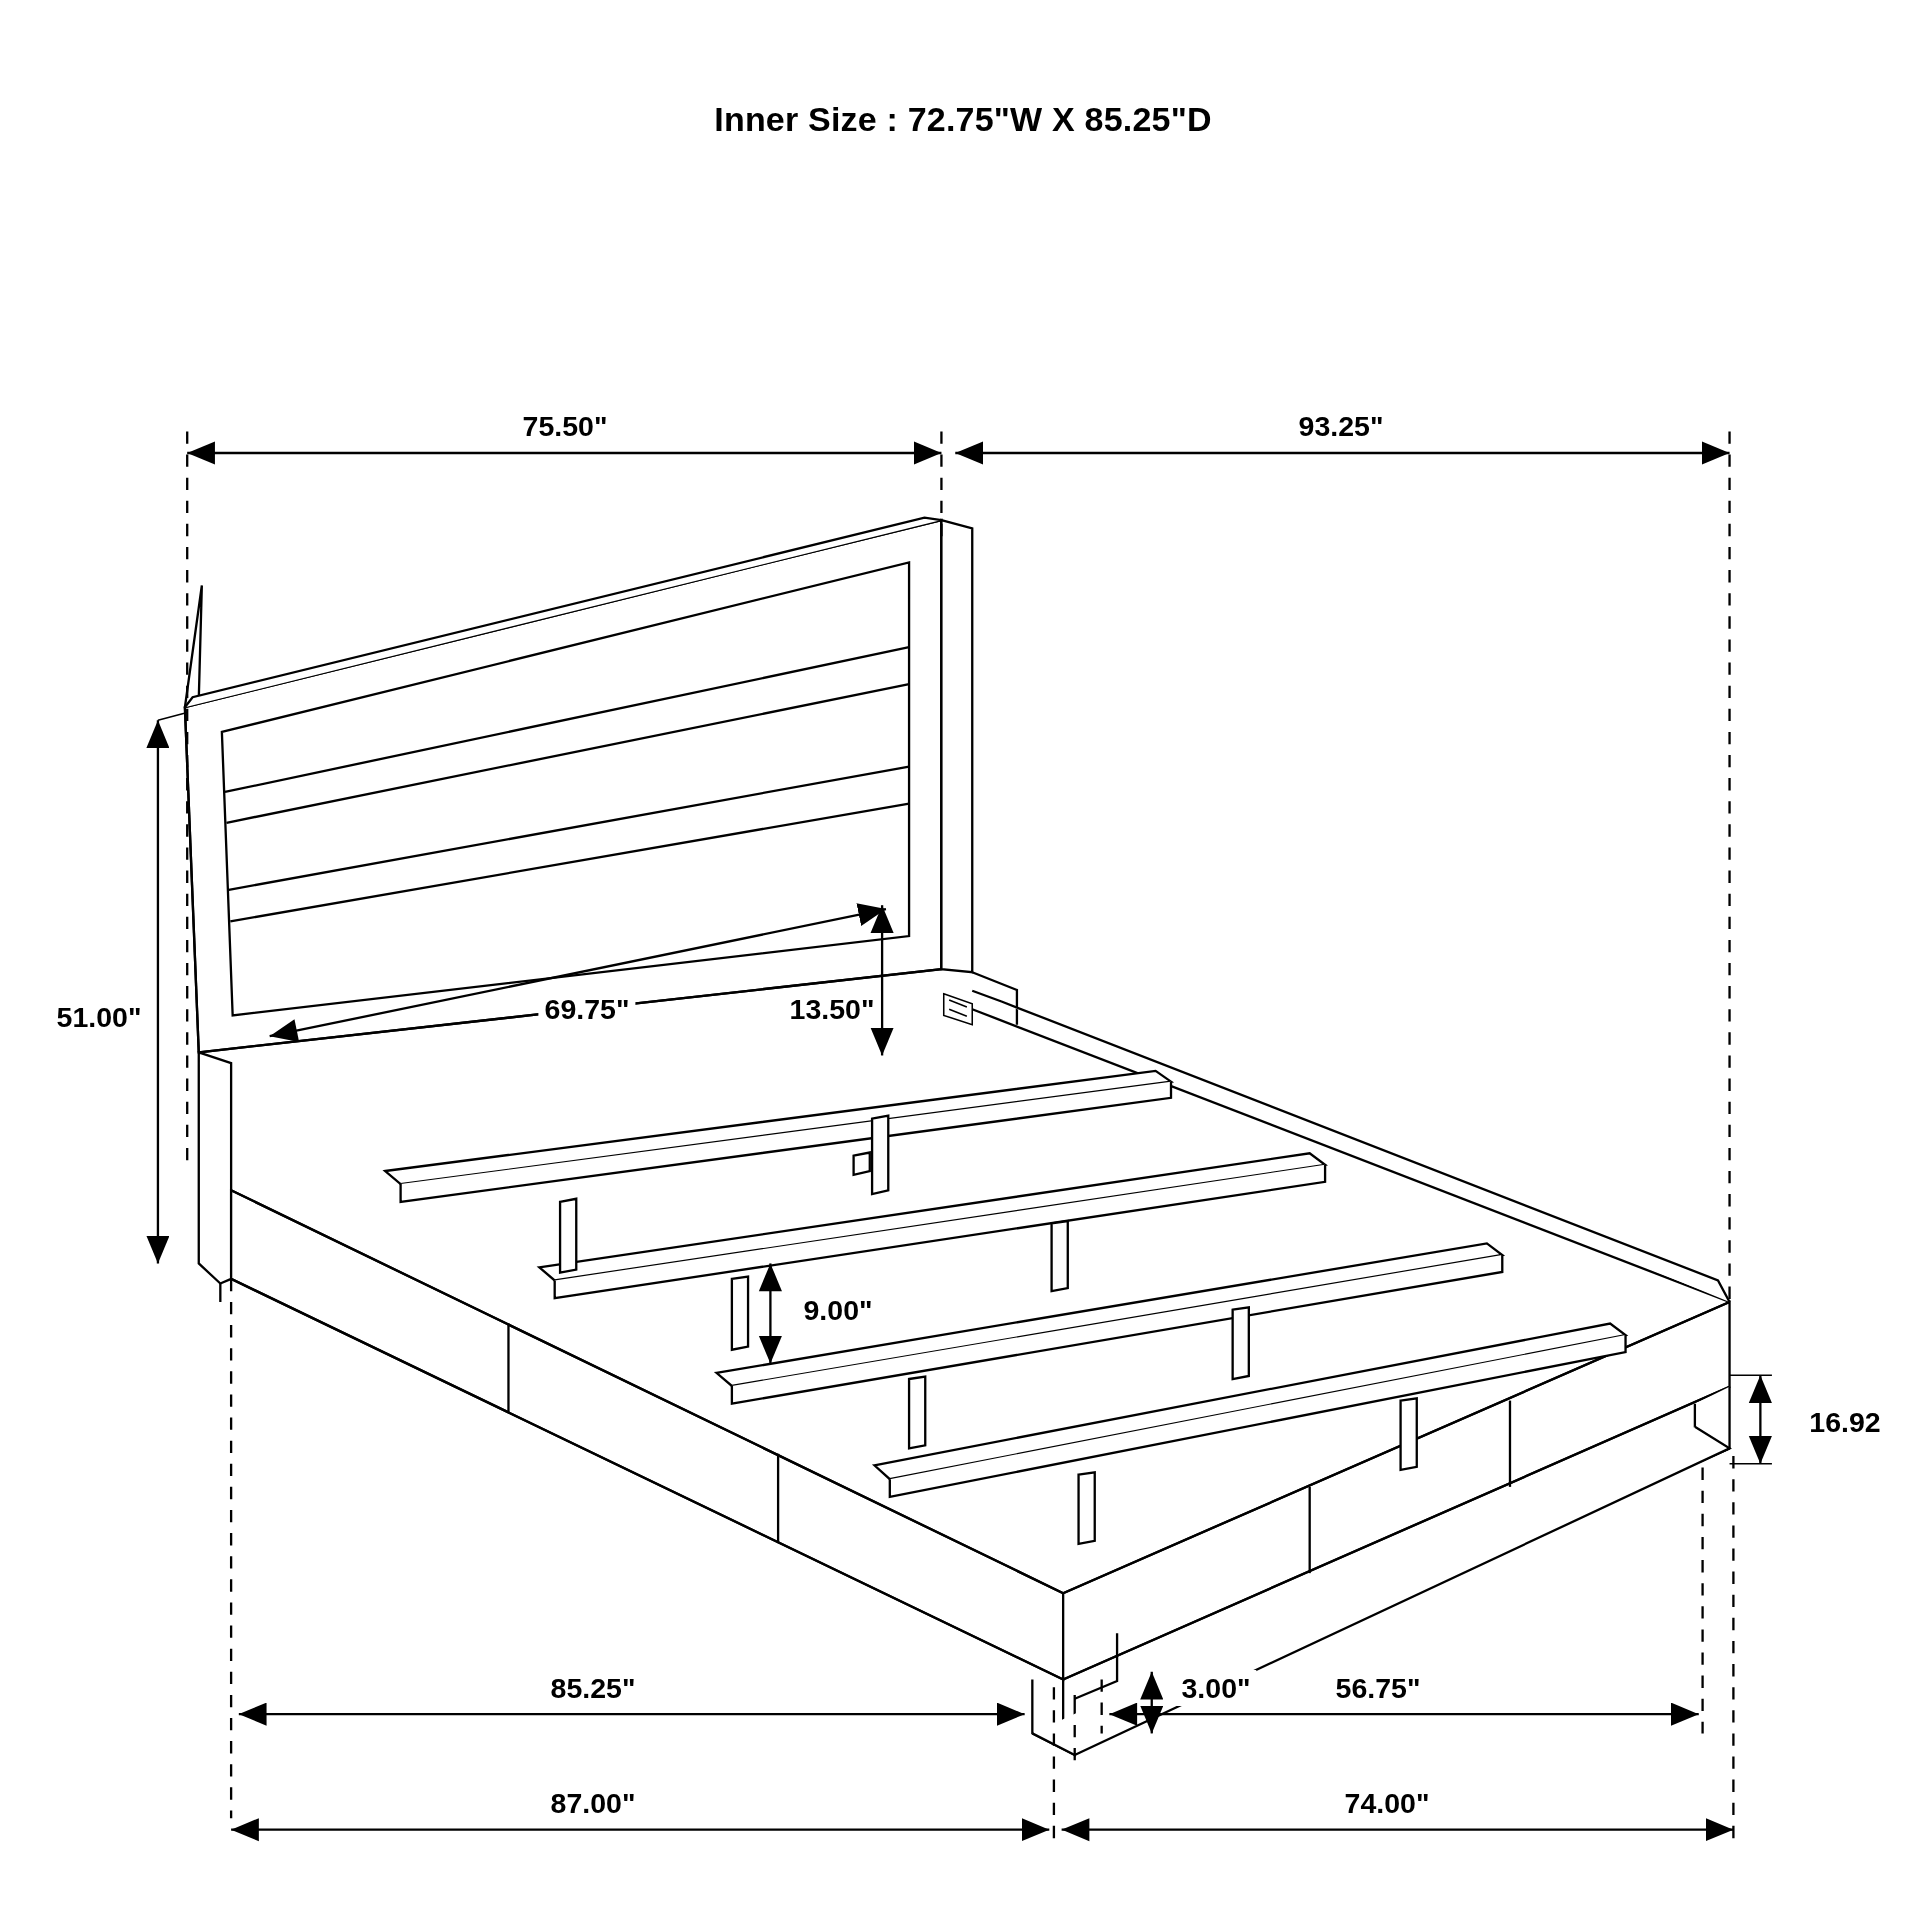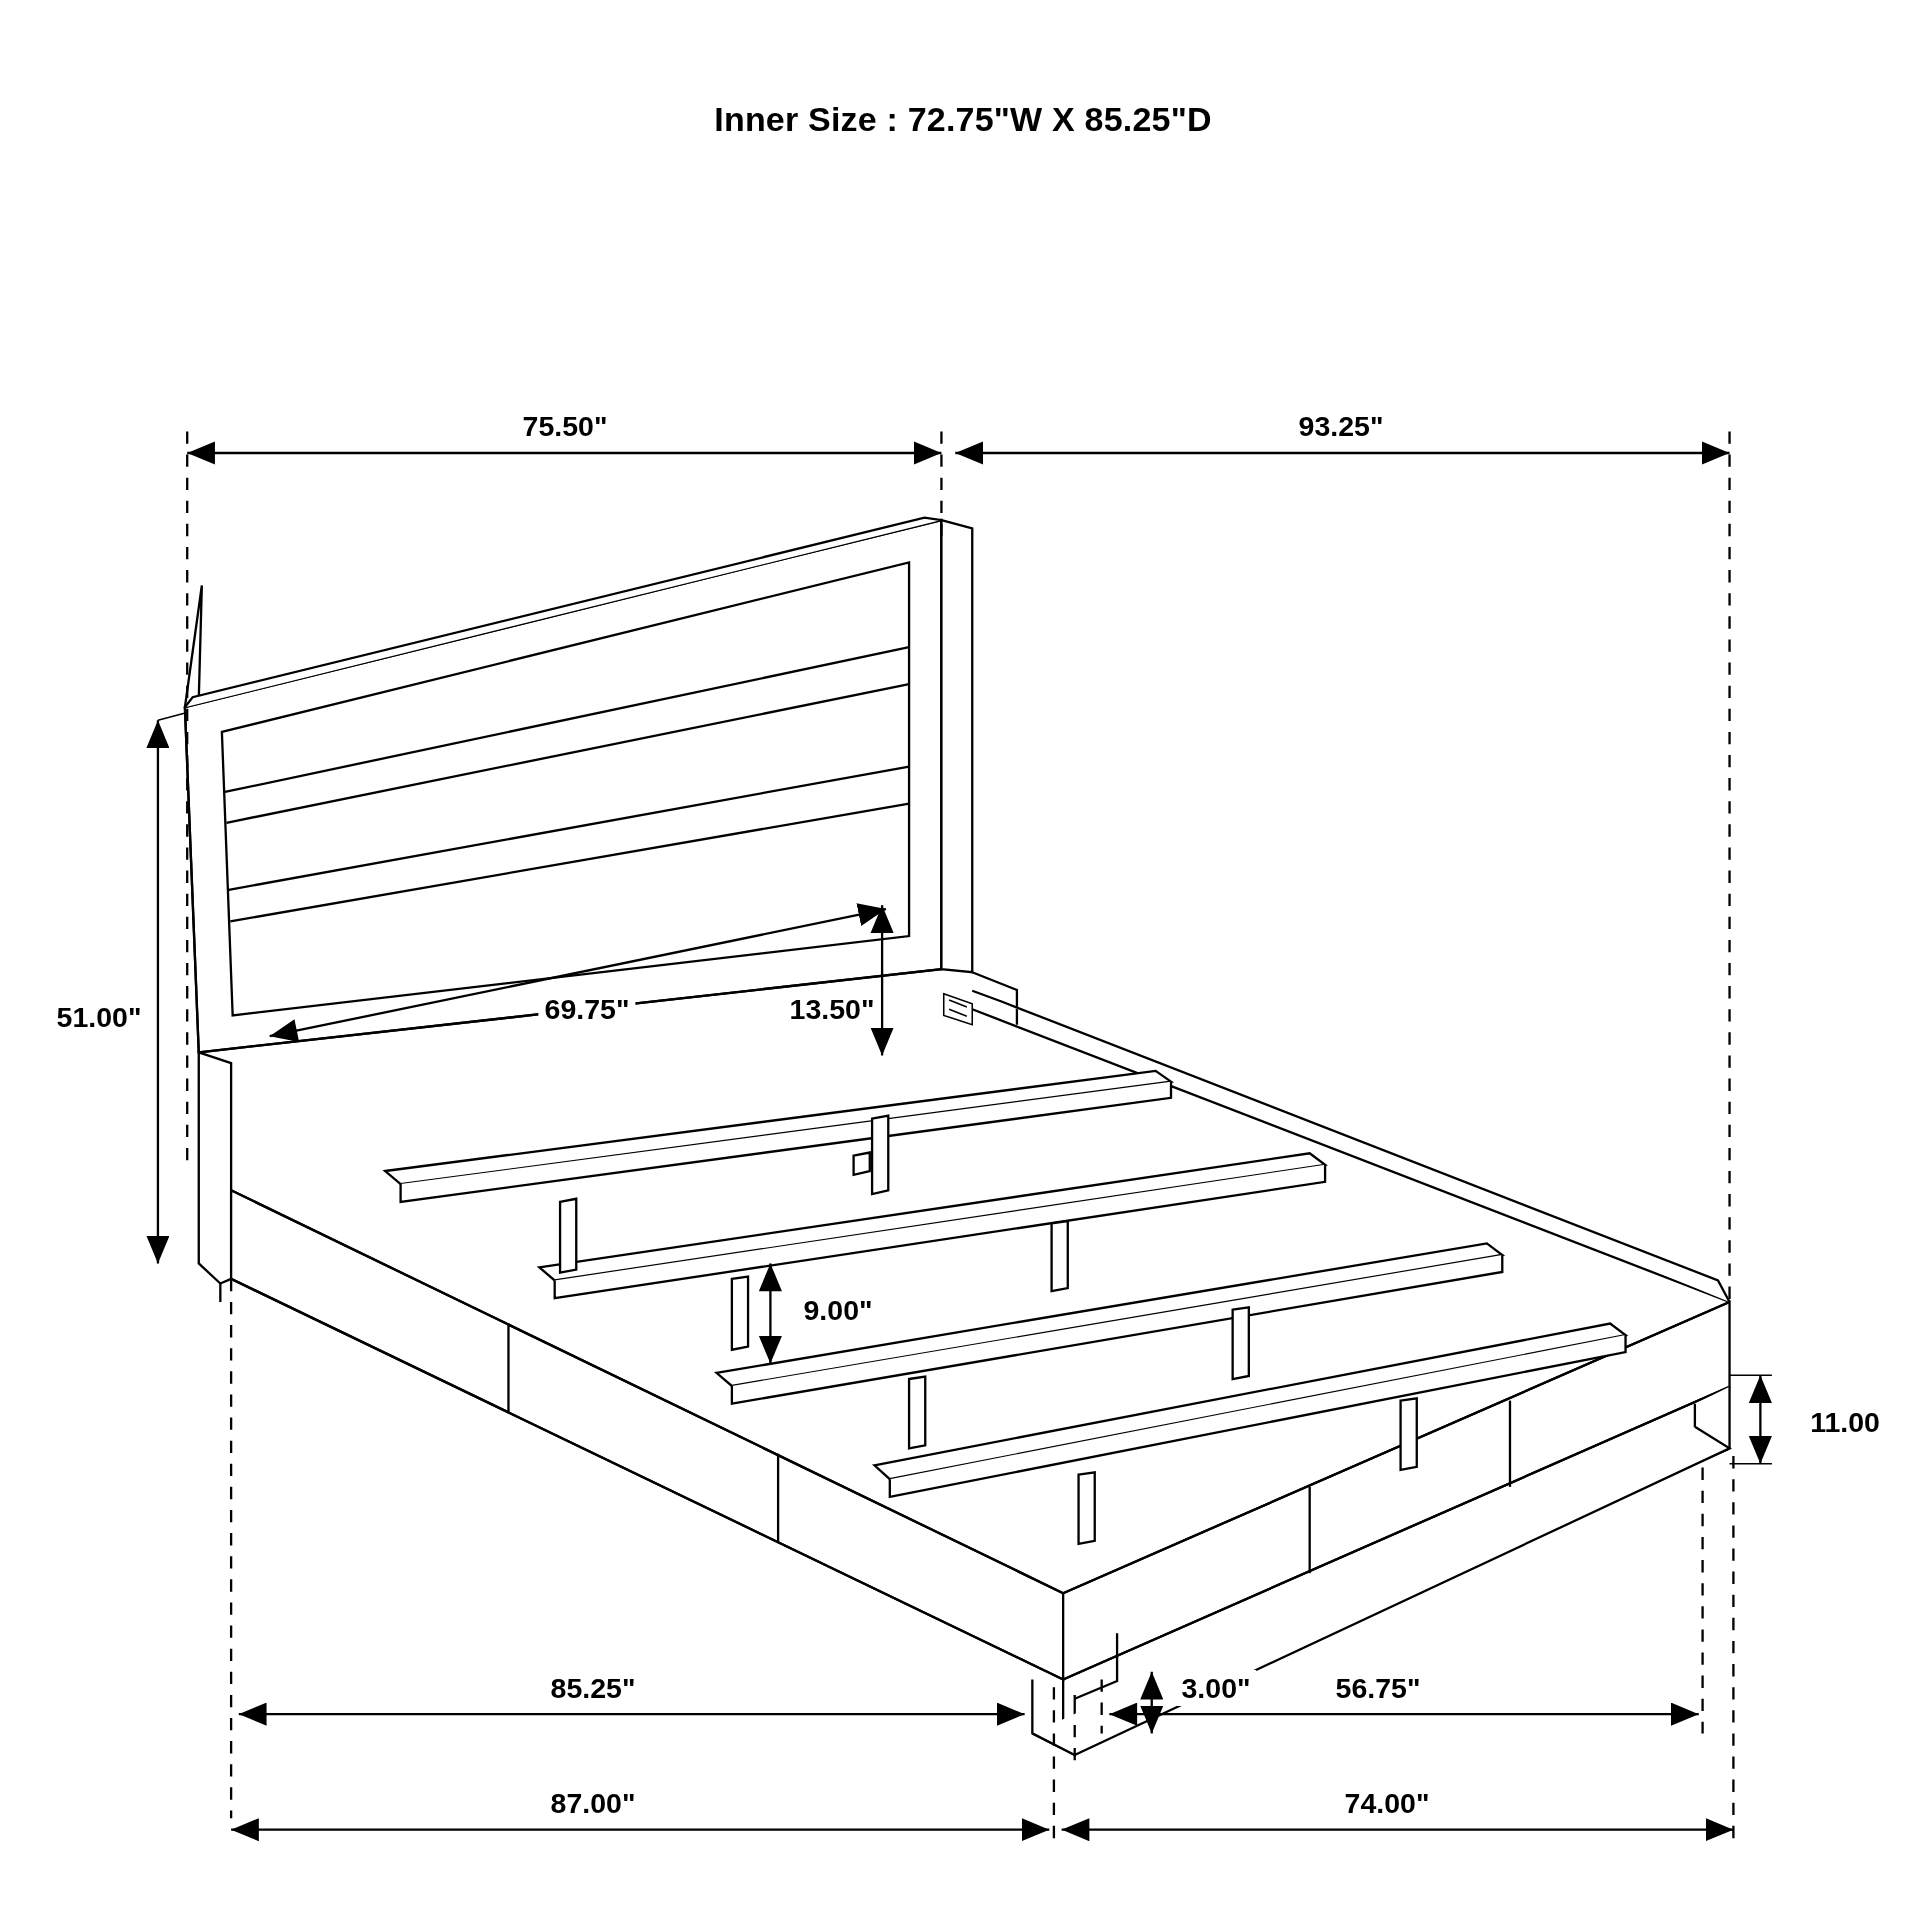--- a/index.html
+++ b/index.html
@@ -186,21 +186,21 @@
 
     </g>
   </svg>
 
   <div class="dimlabel" style="left:565px; top:426px;">75.50"</div>
   <div class="dimlabel" style="left:1341px; top:426px;">93.25"</div>
   <div class="dimlabel" style="left:99px; top:1017px;">51.00"</div>
   <div class="dimlabel" style="left:587px; top:1009px;">69.75"</div>
   <div class="dimlabel" style="left:832px; top:1009px;">13.50"</div>
   <div class="dimlabel" style="left:838px; top:1310px;">9.00"</div>
-  <div class="dimlabel" style="left:1845px; top:1422px;">11.00</div>
+  <div class="dimlabel" style="left:1845px; top:1422px;">16.92</div>
   <div class="dimlabel" style="left:1216px; top:1688px;">3.00"</div>
   <div class="dimlabel" style="left:593px; top:1688px;">85.25"</div>
   <div class="dimlabel" style="left:1378px; top:1688px;">56.75"</div>
   <div class="dimlabel" style="left:593px; top:1803px;">87.00"</div>
   <div class="dimlabel" style="left:1387px; top:1803px;">74.00"</div>
 
 </div>
 
 
 </body></html>

